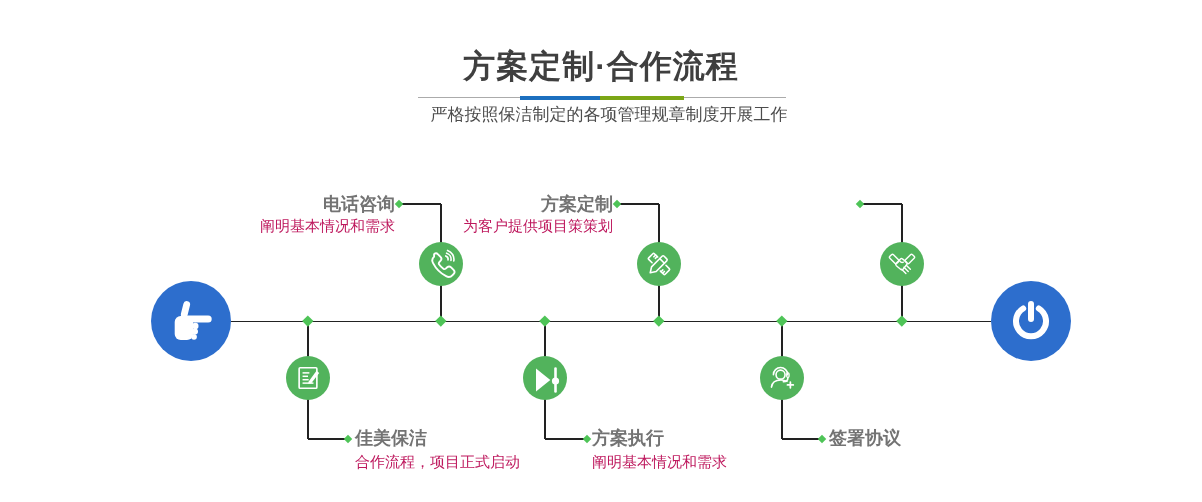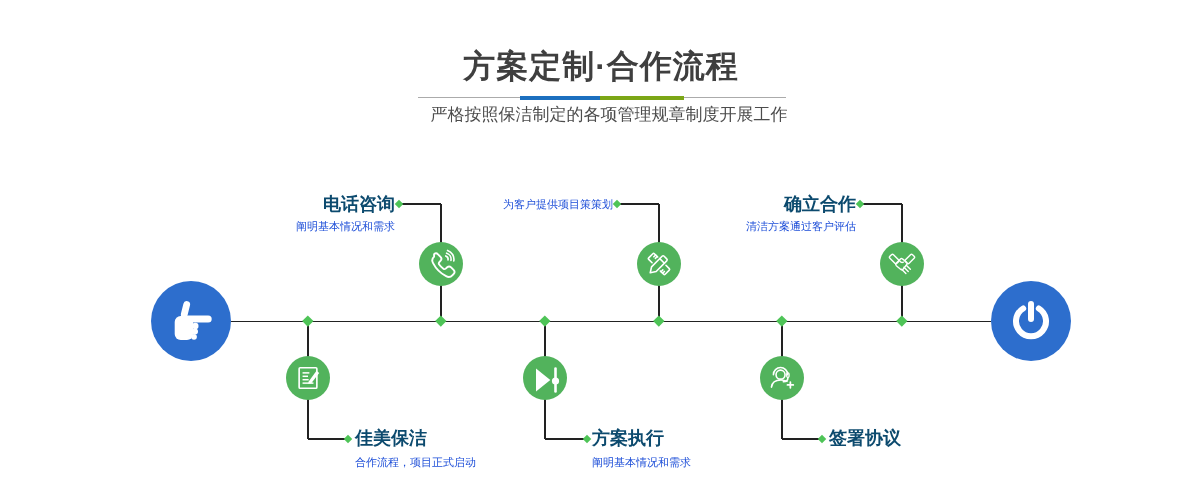--- a/index.html
+++ b/index.html
@@ -65,22 +65,22 @@
 
   .n-s1 { left:286px; top:355.5px; }
   .n-s2 { left:419px; top:241.5px; }
   .n-s3 { left:523px; top:355.5px; }
   .n-s4 { left:637px; top:241.5px; }
   .n-s5 { left:760px; top:355.5px; }
   .n-s6 { left:880px; top:241.5px; }
 
   
   .label { position:absolute; white-space:nowrap; }
-  .label .step-title { font-size:18px; font-weight:700; color:#0c4a6e; line-height:22px; }
-  .label .step-desc { font-size:11px; color:#1d4ed8; line-height:21px; margin-top:3px;font-family:Liberation Serif, serif; }
+  .label .step-title { font-size:18px; font-weight:700; color:#737373; line-height:22px; }
+  .label .step-desc { font-size:15px; color:#be185d; line-height:21px; margin-top:3px;font-family:Liberation Serif, serif; }
   .label.top { text-align:right; }
   .label.top .step-desc { margin-top:0.5px; }
   .label.bottom { text-align:left; }
 
   .lb-s1 { left:355px; top:427px; }
   .lb-s2 { right:807px; top:193px; }
   .lb-s3 { left:592px; top:427px; }
   .lb-s4 { right:589px; top:193px; }
   .lb-s5 { left:829px; top:427px; }
   .lb-s6 { right:346px; top:193px; }
@@ -229,23 +229,20 @@
   </div>
   <div class="label top lb-s2">
     <div class="step-title">电话咨询</div>
     <div class="step-desc">阐明基本情况和需求</div>
   </div>
   <div class="label bottom lb-s3">
     <div class="step-title">方案执行</div>
     <div class="step-desc">阐明基本情况和需求</div>
   </div>
   <div class="label top lb-s4">
+    <div class="step-title">方案定制</div>
     <div class="step-desc">为客户提供项目策策划</div>
   </div>
   <div class="label bottom lb-s5">
     <div class="step-title">签署协议</div>
   </div>
-  <div class="label top lb-s6">
-    <div class="step-title">确立合作</div>
-    <div class="step-desc">清洁方案通过客户评估</div>
-  </div>
 
 </div>
 
 </body></html>

